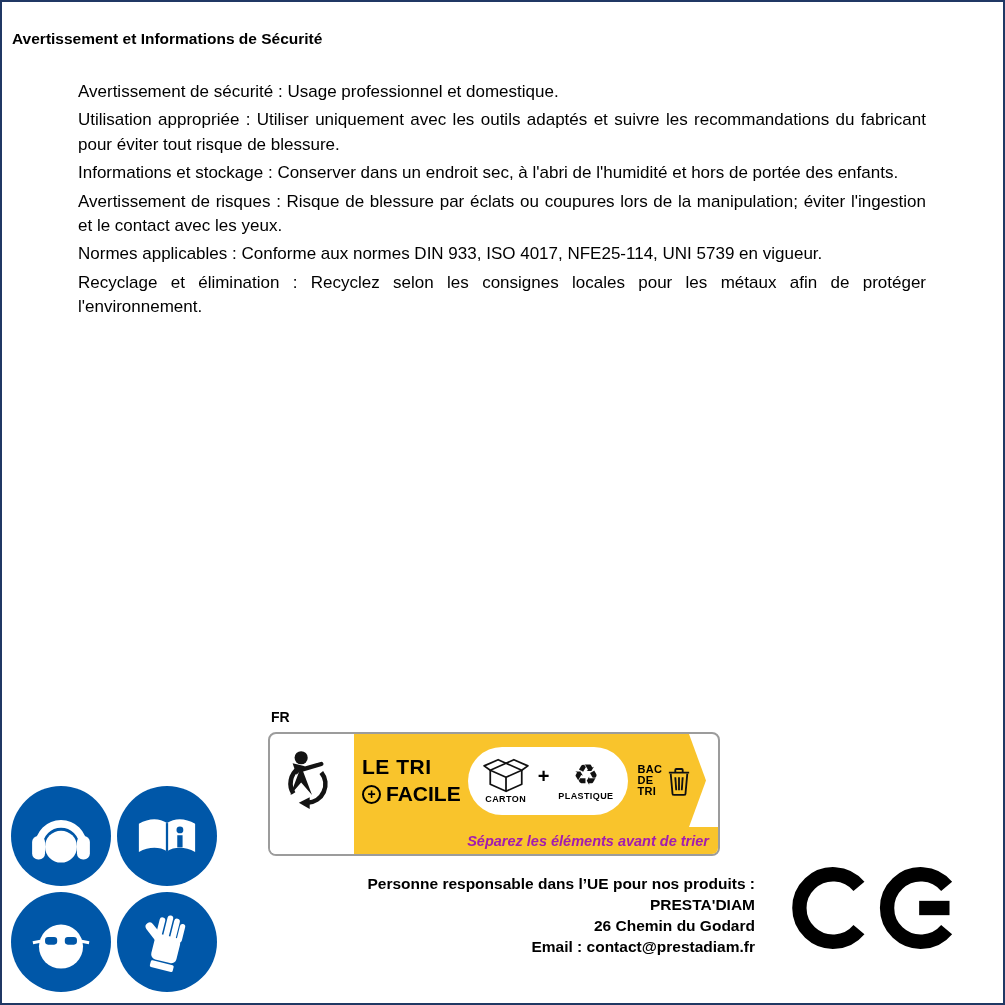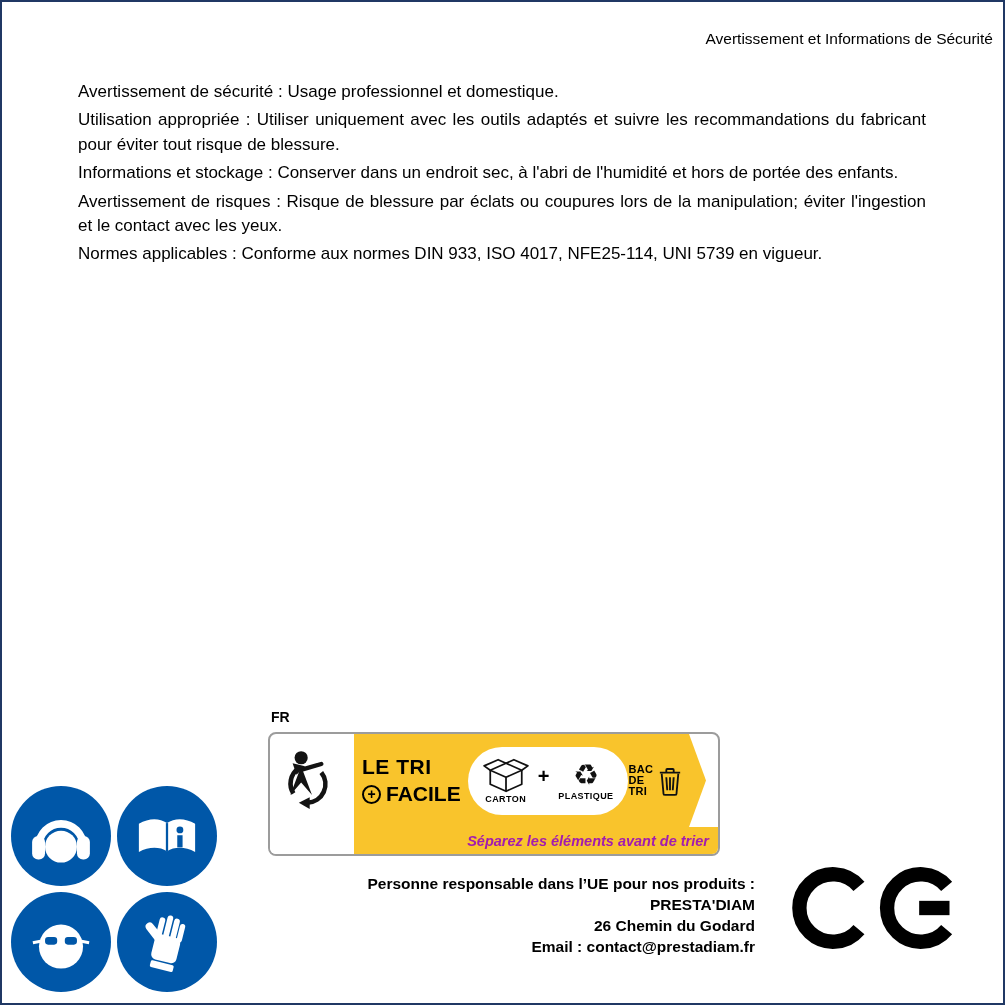--- a/index.html
+++ b/index.html
@@ -8,21 +8,21 @@
     --tri-yellow:#F9C42C;
   }
   *{box-sizing:border-box}
   html,body{margin:0;padding:0}
   body{
     width:1005px;height:1005px;background:#fff;color:#000;
     font-family:"Liberation Sans","DejaVu Sans",sans-serif;
     position:relative;overflow:hidden;
   }
   .page{position:absolute;inset:0;border:2px solid var(--border-navy);background:#fff}
-  .title{margin:28px 10px 0;text-align:right;font-size:15.5px;font-weight:normal}
+  .title{margin:28px 10px 0;text-align:left;font-size:15.5px;font-weight:bold}
   .content{margin:32px 73px 0 72px;font-size:17px;line-height:24.4px;text-align:justify}
   .content p{margin:4px}
 
   
   .picto-grid{position:absolute;left:9px;bottom:11px;display:grid;grid-template-columns:100px 100px;grid-auto-rows:100px;gap:6px}
   .picto{width:100px;height:100px;border-radius:50%;background:var(--picto-blue);display:flex;align-items:center;justify-content:center}
 
   
   .fr-label{position:absolute;left:269px;top:707px;font-size:14px;font-weight:bold}
   .infotri{position:absolute;left:266px;top:730px;width:452px;height:124px;background:#fff;
@@ -36,21 +36,21 @@
   .letri{padding:0 7px 0 8px;display:flex;flex-direction:column;gap:3px}
   .letri-1{font-size:21px;font-weight:800;letter-spacing:.5px}
   .letri-2{display:flex;align-items:center;gap:5px;font-size:21px;font-weight:800}
   .plus-badge{width:19px;height:19px;border:2.5px solid #000;border-radius:50%;display:flex;
     align-items:center;justify-content:center;font-size:14px;font-weight:800;line-height:1}
   .oval{background:#fff;border-radius:999px;display:flex;align-items:center;gap:9px;padding:5px 15px;height:68px}
   .material{display:flex;flex-direction:column;align-items:center;gap:1px}
   .material-label{font-size:9px;font-weight:700;letter-spacing:.4px}
   .mat-plus{font-size:20px;font-weight:800;margin-top:-8px}
   .recycle-glyph{font-family:"DejaVu Sans",sans-serif;font-size:29px;line-height:30px;color:#111}
-  .bac{display:flex;align-items:center;gap:5px;}
+  .bac{display:flex;align-items:center;gap:5px;padding-left:9px}
   .bac-text{font-size:11px;font-weight:800;line-height:11px;letter-spacing:.3px}
   .it-bottom{height:27px;display:flex}
   .it-bottom-left{width:84px;background:#fff}
   .it-band{flex:1;background:var(--tri-yellow);display:flex;align-items:center;justify-content:flex-end;
     padding-right:9px;font-style:italic;font-weight:700;font-size:14.5px;color:#a21caf}
 
   
   .responsible{position:absolute;left:251px;top:871px;width:502px;text-align:right;
     font-weight:bold;font-size:15.5px;line-height:21px}
 
@@ -63,20 +63,21 @@
 <div class="page">
 
   <h1 class="title">Avertissement et Informations de Sécurité</h1>
 
   <div class="content">
     <p>Avertissement de sécurité : Usage professionnel et domestique.</p>
     <p>Utilisation appropriée : Utiliser uniquement avec les outils adaptés et suivre les recommandations du fabricant pour éviter tout risque de blessure.</p>
     <p>Informations et stockage : Conserver dans un endroit sec, à l'abri de l'humidité et hors de portée des enfants.</p>
     <p>Avertissement de risques : Risque de blessure par éclats ou coupures lors de la manipulation; éviter l'ingestion et le contact avec les yeux.</p>
     <p>Normes applicables : Conforme aux normes DIN 933, ISO 4017, NFE25-114, UNI 5739 en vigueur.</p>
+    <p>Recyclage et élimination : Recyclez selon les consignes locales pour les métaux afin de protéger l'environnement.</p>
   </div>
 
   <div class="picto-grid">
     <div class="picto">
       <svg viewBox="0 0 100 100" width="76" height="76" aria-hidden="true">
         <path d="M21 63 a29 29 0 0 1 58 0" fill="none" stroke="#fff" stroke-width="10"></path>
         <circle cx="50" cy="64" r="21" fill="#fff"></circle>
         <rect x="12" y="50" width="17" height="31" rx="8" fill="#fff"></rect>
         <rect x="71" y="50" width="17" height="31" rx="8" fill="#fff"></rect>
       </svg>

